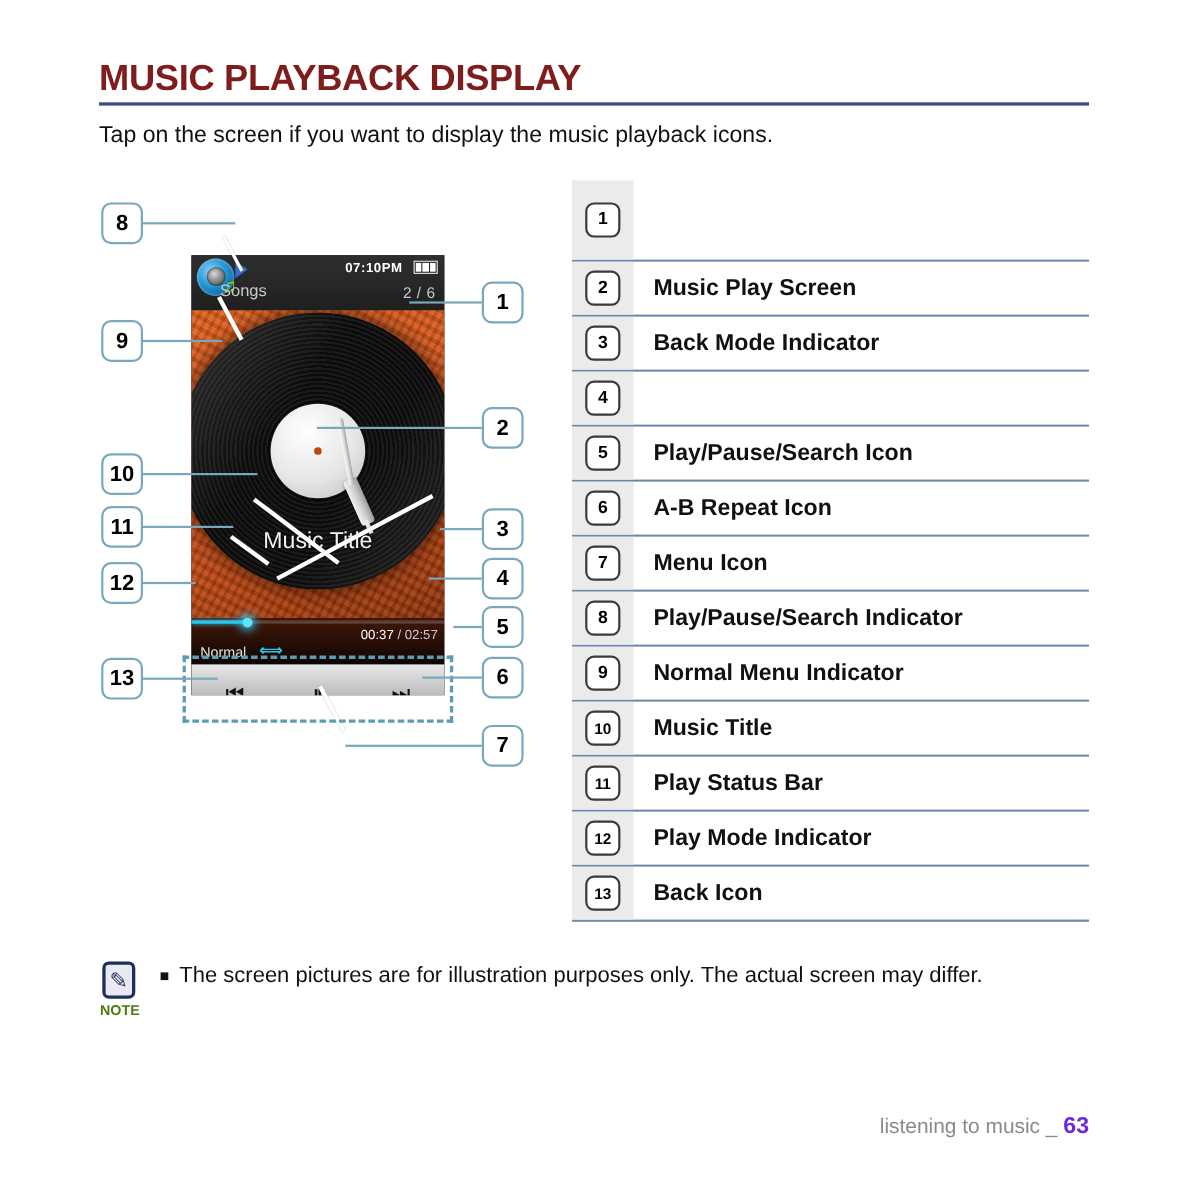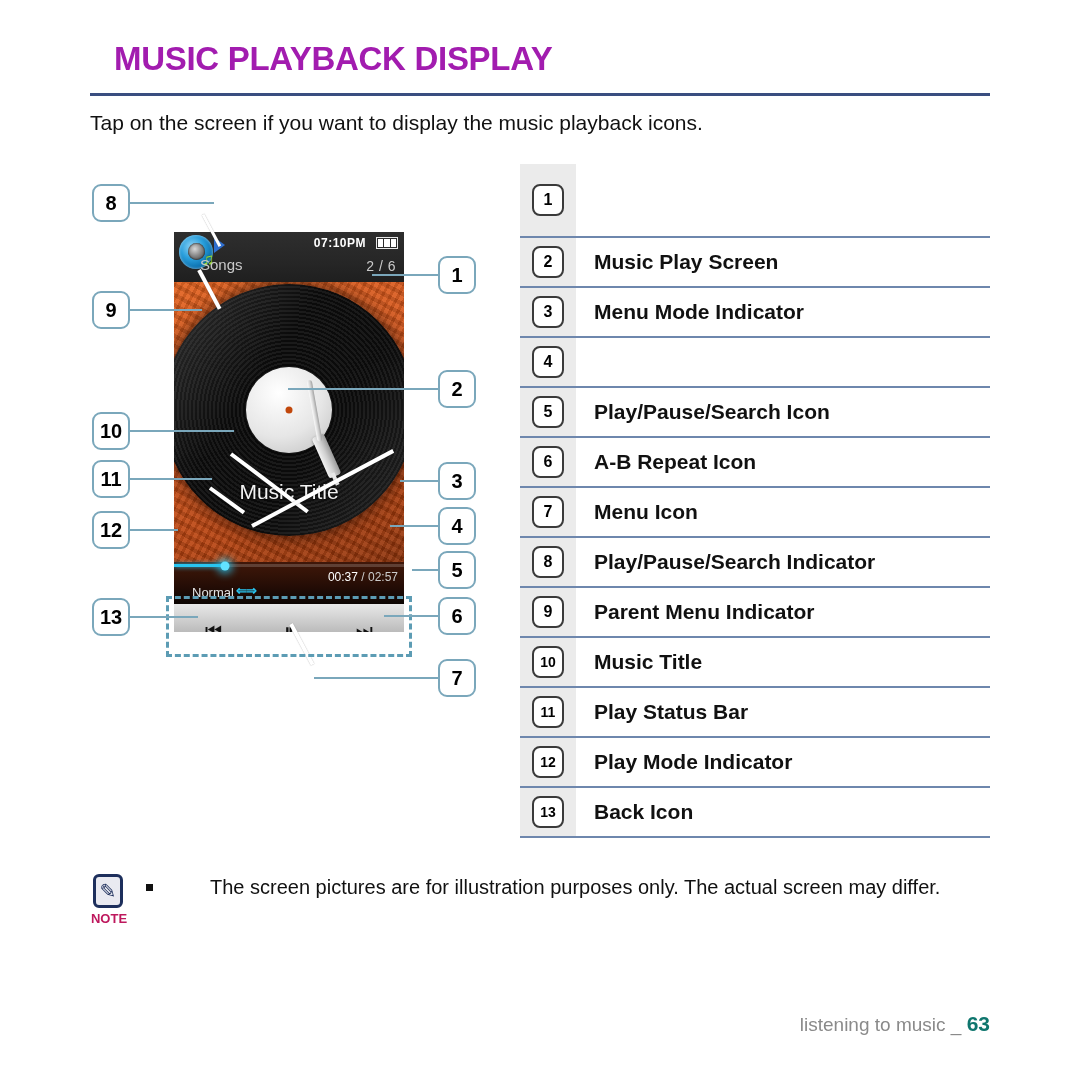--- a/index.html
+++ b/index.html
@@ -13,27 +13,26 @@
     font-family: "Liberation Sans", sans-serif;
     color: #000000;
     overflow: hidden;
     position: relative;
   }
 
   
   .page-title {
     position: absolute;
     left: 90px;
-    top: 40px;
+    top: 52px;
     font-size: 33px;
     font-weight: bold;
     letter-spacing: -0.3px;
-    color: #a21caf;
+    color: #7f1d1d;
     white-space: nowrap;
-    margin-left: 24px;
   }
   .title-rule {
     position: absolute;
     left: 90px;
     top: 93px;
     width: 900px;
     height: 3px;
     background: #3a4e80;
   }
   .intro-text {
@@ -250,21 +249,21 @@
     position:absolute;
     left:22%; top:50%;
     transform:translate(-50%,-50%);
     width:9px; height:9px;
     border-radius:50%;
     background:#62e2ff;
     box-shadow:0 0 8px 3px rgba(41,197,240,0.85);
   }
   .dev-dnse {
     position:absolute;
-    left:18px; bottom:4px;
+    left:8px; bottom:4px;
     font-size:13px;
     color:#e3e3e3;
   }
   .dev-repeat {
     position:absolute;
     left:62px; bottom:6px;
     font-size:13px;
     color:#29c5f0;
     letter-spacing:-1px;
     font-weight:bold;
@@ -405,50 +404,49 @@
     overflow:hidden;
   }
   .note-label {
     position:absolute;
     left: 88px;
     top: 911px;
     width: 42px;
     text-align:center;
     font-size: 13px;
     font-weight: bold;
-    color:#be185d;
+    color:#4d7c0f;
   }
   .note-bullet {
     position:absolute;
     left: 146px;
     top: 884px;
     width: 7px; height: 7px;
     background:#111111;
   }
   .note-text {
     position:absolute;
     left: 163px;
     top: 876px;
     font-size: 20px;
     color:#111111;
     white-space:nowrap;
-    margin-left:47px;
   }
 
   
   .footer {
     position:absolute;
     right: 90px;
     top: 1012px;
     font-size: 19px;
     color: #8a8a8a;
     white-space:nowrap;
   }
   .footer b {
-    color:#0f766e;
+    color:#6d28d9;
     font-size: 21px;
   }
 </style>
 </head>
 <body>
 
 <div class="page-title">MUSIC PLAYBACK DISPLAY</div>
 <div class="title-rule"></div>
 <div class="intro-text">Tap on the screen if you want to display the music playback icons.</div>
 
@@ -553,21 +551,21 @@
   <div class="legend-row">
     <div class="numcell">
         <div class="legend-badge">2</div>
       </div>
     <div class="labelcell">Music Play Screen</div>
   </div>
   <div class="legend-row">
     <div class="numcell">
         <div class="legend-badge">3</div>
       </div>
-    <div class="labelcell">Menu Mode Indicator</div>
+    <div class="labelcell">Back Mode Indicator</div>
   </div>
   <div class="legend-row">
     <div class="numcell">
         <div class="legend-badge">4</div>
       </div>
   </div>
   <div class="legend-row">
     <div class="numcell">
         <div class="legend-badge">5</div>
       </div>
@@ -588,21 +586,21 @@
   <div class="legend-row">
     <div class="numcell">
         <div class="legend-badge">8</div>
       </div>
     <div class="labelcell">Play/Pause/Search Indicator</div>
   </div>
   <div class="legend-row">
     <div class="numcell">
         <div class="legend-badge">9</div>
       </div>
-    <div class="labelcell">Parent Menu Indicator</div>
+    <div class="labelcell">Normal Menu Indicator</div>
   </div>
   <div class="legend-row">
     <div class="numcell">
         <div class="legend-badge two">10</div>
       </div>
     <div class="labelcell">Music Title</div>
   </div>
   <div class="legend-row">
     <div class="numcell">
         <div class="legend-badge two">11</div>

